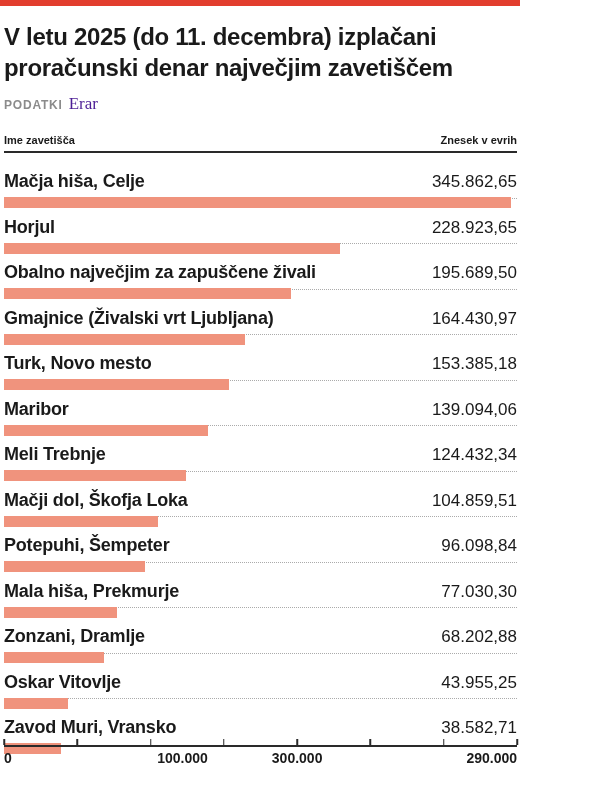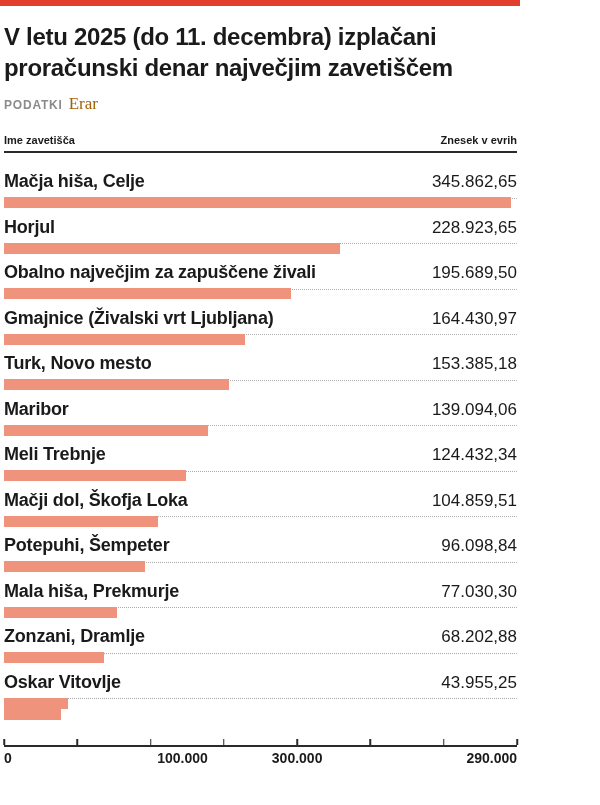--- a/index.html
+++ b/index.html
@@ -39,21 +39,21 @@
   .source-label {
     font-size: 12px;
     font-weight: 700;
     letter-spacing: 0.8px;
     color: #8b8b8b;
     text-transform: uppercase;
   }
   .source-value {
     font-family: "Liberation Serif", serif;
     font-size: 17px;
-    color: #a16207;
+    color: #4c1d95;
   }
   .table-header {
     margin-top: 20px;
     display: flex;
     justify-content: space-between;
     align-items: baseline;
     padding-bottom: 5px;
     border-bottom: 2px solid #2a2a2a;
   }
   .table-header .col-label {
@@ -257,20 +257,24 @@
     <div class="row-line">
       <span class="shelter-name">Oskar Vitovlje</span>
       <span class="shelter-value">43.955,25</span>
     </div>
     <div class="bar-track">
       <div class="bar" style="width: 12.56%; background: rgb(240, 147, 125);"></div>
     </div>
   </div>
 
   <div class="row">
+    <div class="row-line">
+      <span class="shelter-name">Zavod Muri, Vransko</span>
+      <span class="shelter-value">38.582,71</span>
+    </div>
     <div class="bar-track">
       <div class="bar" style="width: 11.02%; background: rgb(240, 147, 125);"></div>
     </div>
   </div>
 </div>
 
     <div class="axis">
         <div class="axis-tick" style="left: 0%;"></div>
         <div class="axis-tick" style="left: 14.2857%;"></div>
         <div class="axis-tick" style="left: 28.5714%;"></div>

